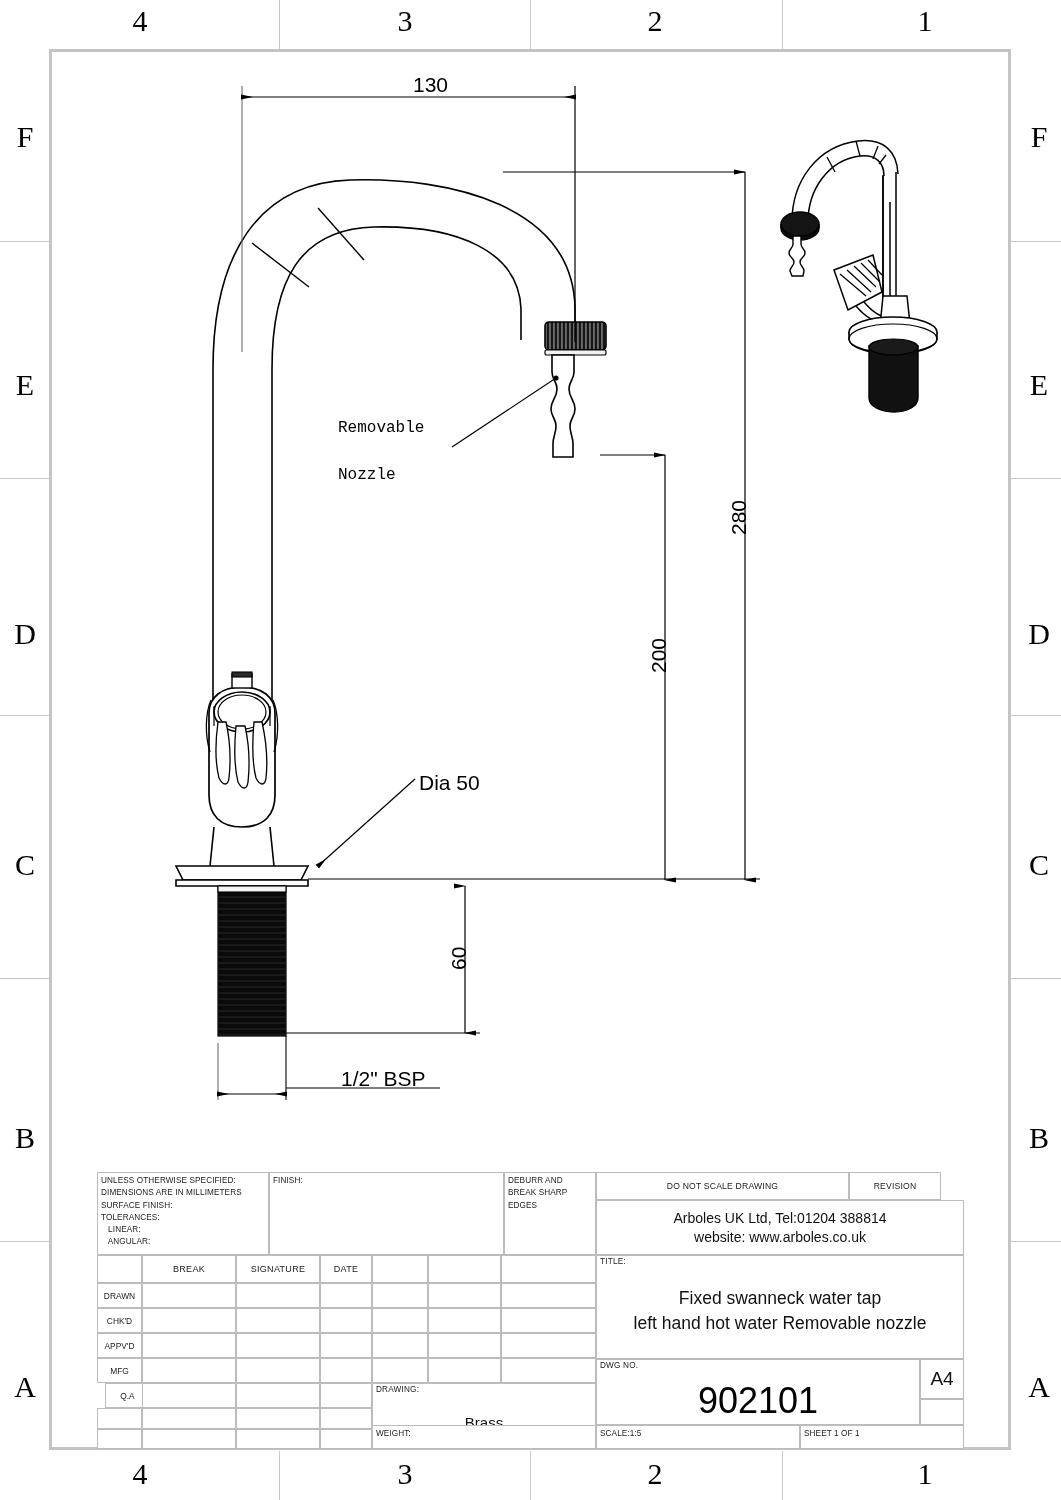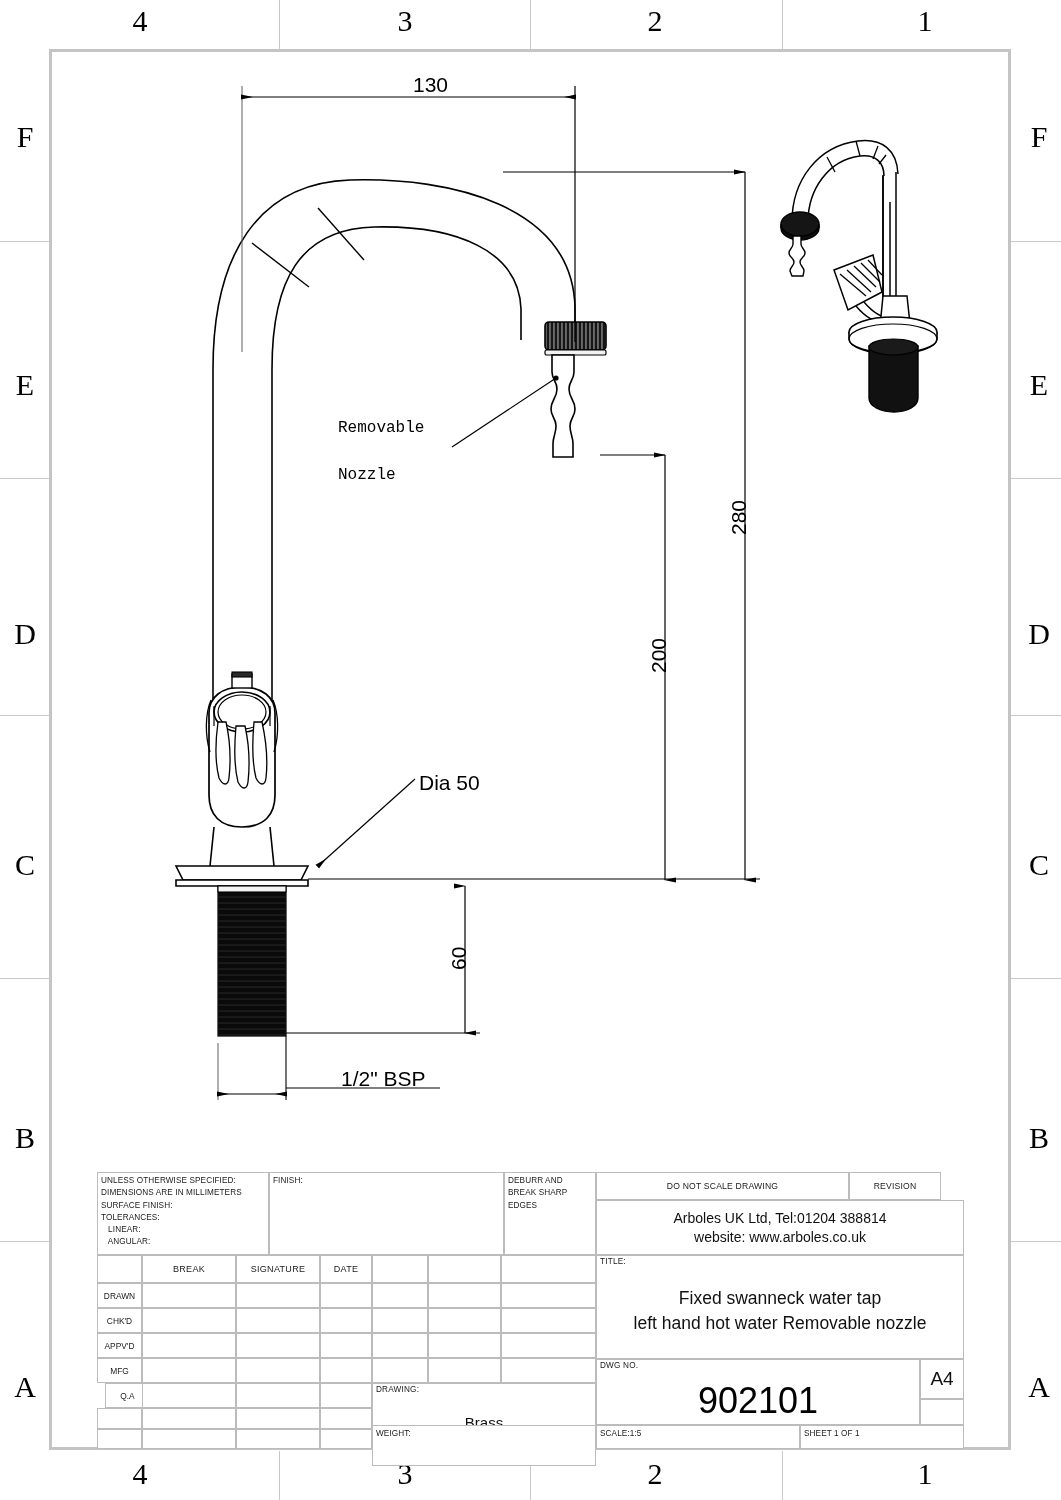--- a/index.html
+++ b/index.html
@@ -537,21 +537,21 @@
     </div>
 
     <div class="cell" style="left:499px; top:187px; width:324px; height:66px;">
       <div class="tb-corner-label">DWG NO.</div>
       <div class="tb-dwgno">902101</div>
     </div>
 
     <div class="cell tb-a4" style="left:823px; top:187px; width:44px; height:40px;">A4</div>
     <div class="cell" style="left:823px; top:227px; width:44px; height:26px;"></div>
 
-    <div class="cell tb-small" style="left:275px; top:253px; width:224px; height:41px;">
+    <div class="cell tb-small" style="left:275px; top:253px; width:224px; height:24px;">
       <span>WEIGHT:</span>
     </div>
     <div class="cell tb-small" style="left:499px; top:253px; width:204px; height:24px;">
       <span>SCALE:1:5</span>
     </div>
     <div class="cell tb-small" style="left:703px; top:253px; width:164px; height:24px;">
       <span>SHEET 1 OF 1</span>
     </div>
   </div>
 

